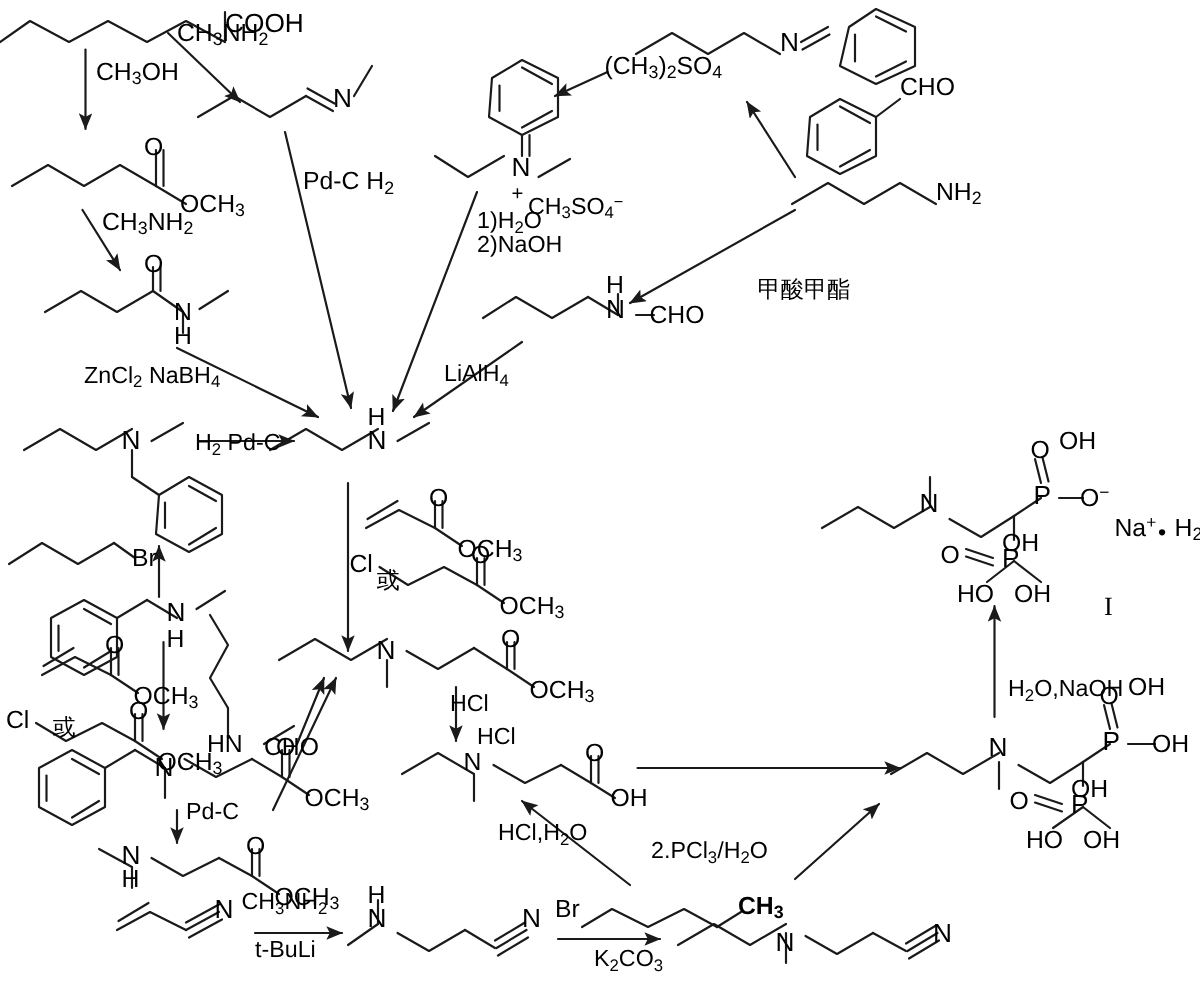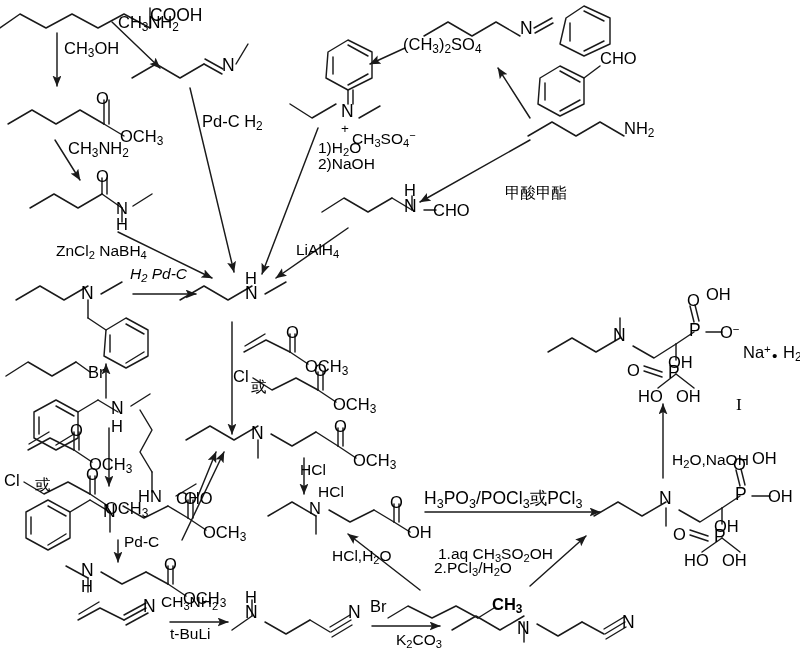--- a/index.html
+++ b/index.html
@@ -353,21 +353,21 @@
   <span class="lbl f16" style="left:600px;top:50px;">CHO</span>
   <span class="lbl f16" style="left:624px;top:120px;">NH<span class="sub">2</span></span>
   <span class="lbl f15 cn" style="left:505px;top:158px;">甲酸甲酯</span>
 
   <span class="lbl f16" style="left:404px;top:182px;">H</span>
   <span class="lbl f17" style="left:404px;top:198px;">N</span>
   <span class="lbl f16" style="left:433px;top:202px;">CHO</span>
   <span class="lbl f15" style="left:296px;top:242px;">LiAlH<span class="sub">4</span></span>
 
   <span class="lbl f17" style="left:81px;top:285px;">N</span>
-  <span class="lbl f15" style="left:130px;top:266px;font-style:italic;">H<span class="sub">2</span> Pd-C</span>
+  <span class="lbl f15" style="left:130px;top:288px;">H<span class="sub">2</span> Pd-C</span>
 
   <span class="lbl f16" style="left:245px;top:270px;">H</span>
   <span class="lbl f17" style="left:245px;top:285px;">N</span>
 
   <span class="lbl f16" style="left:286px;top:324px;">O</span>
   <span class="lbl f16" style="left:305px;top:358px;">OCH<span class="sub">3</span></span>
   <span class="lbl f15 cn" style="left:251px;top:352px;">或</span>
   <span class="lbl f16" style="left:233px;top:368px;">Cl</span>
   <span class="lbl f16" style="left:314px;top:362px;">O</span>
   <span class="lbl f16" style="left:333px;top:396px;">OCH<span class="sub">3</span></span>
@@ -401,22 +401,20 @@
 
   <span class="lbl f16" style="left:138px;top:488px;">HN</span>
   <span class="lbl f16" style="left:176px;top:490px;">CHO</span>
 
   <span class="lbl f16" style="left:309px;top:500px;">N</span>
   <span class="lbl f15" style="left:318px;top:484px;">HCl</span>
   <span class="lbl f16" style="left:390px;top:494px;">O</span>
   <span class="lbl f16" style="left:407px;top:524px;">OH</span>
   <span class="lbl f15" style="left:332px;top:548px;">HCl,H<span class="sub">2</span>O</span>
 
-  <span class="lbl f17" style="left:424px;top:490px;">H<span class="sub">3</span>PO<span class="sub">3</span>/POCl<span class="sub">3</span><span class="cn">或</span>PCl<span class="sub">3</span></span>
-  <span class="lbl f15" style="left:438px;top:546px;">1.aq CH<span class="sub">3</span>SO<span class="sub">2</span>OH</span>
   <span class="lbl f15" style="left:434px;top:560px;">2.PCl<span class="sub">3</span>/H<span class="sub">2</span>O</span>
 
   <span class="lbl f17" style="left:659px;top:490px;">N</span>
   <span class="lbl f16" style="left:733px;top:456px;">O</span>
   <span class="lbl f16" style="left:752px;top:450px;">OH</span>
   <span class="lbl f17" style="left:735px;top:486px;">P</span>
   <span class="lbl f16" style="left:768px;top:488px;">OH</span>
   <span class="lbl f16" style="left:714px;top:518px;">OH</span>
   <span class="lbl f16" style="left:673px;top:526px;">O</span>
   <span class="lbl f17" style="left:714px;top:528px;">P</span>

